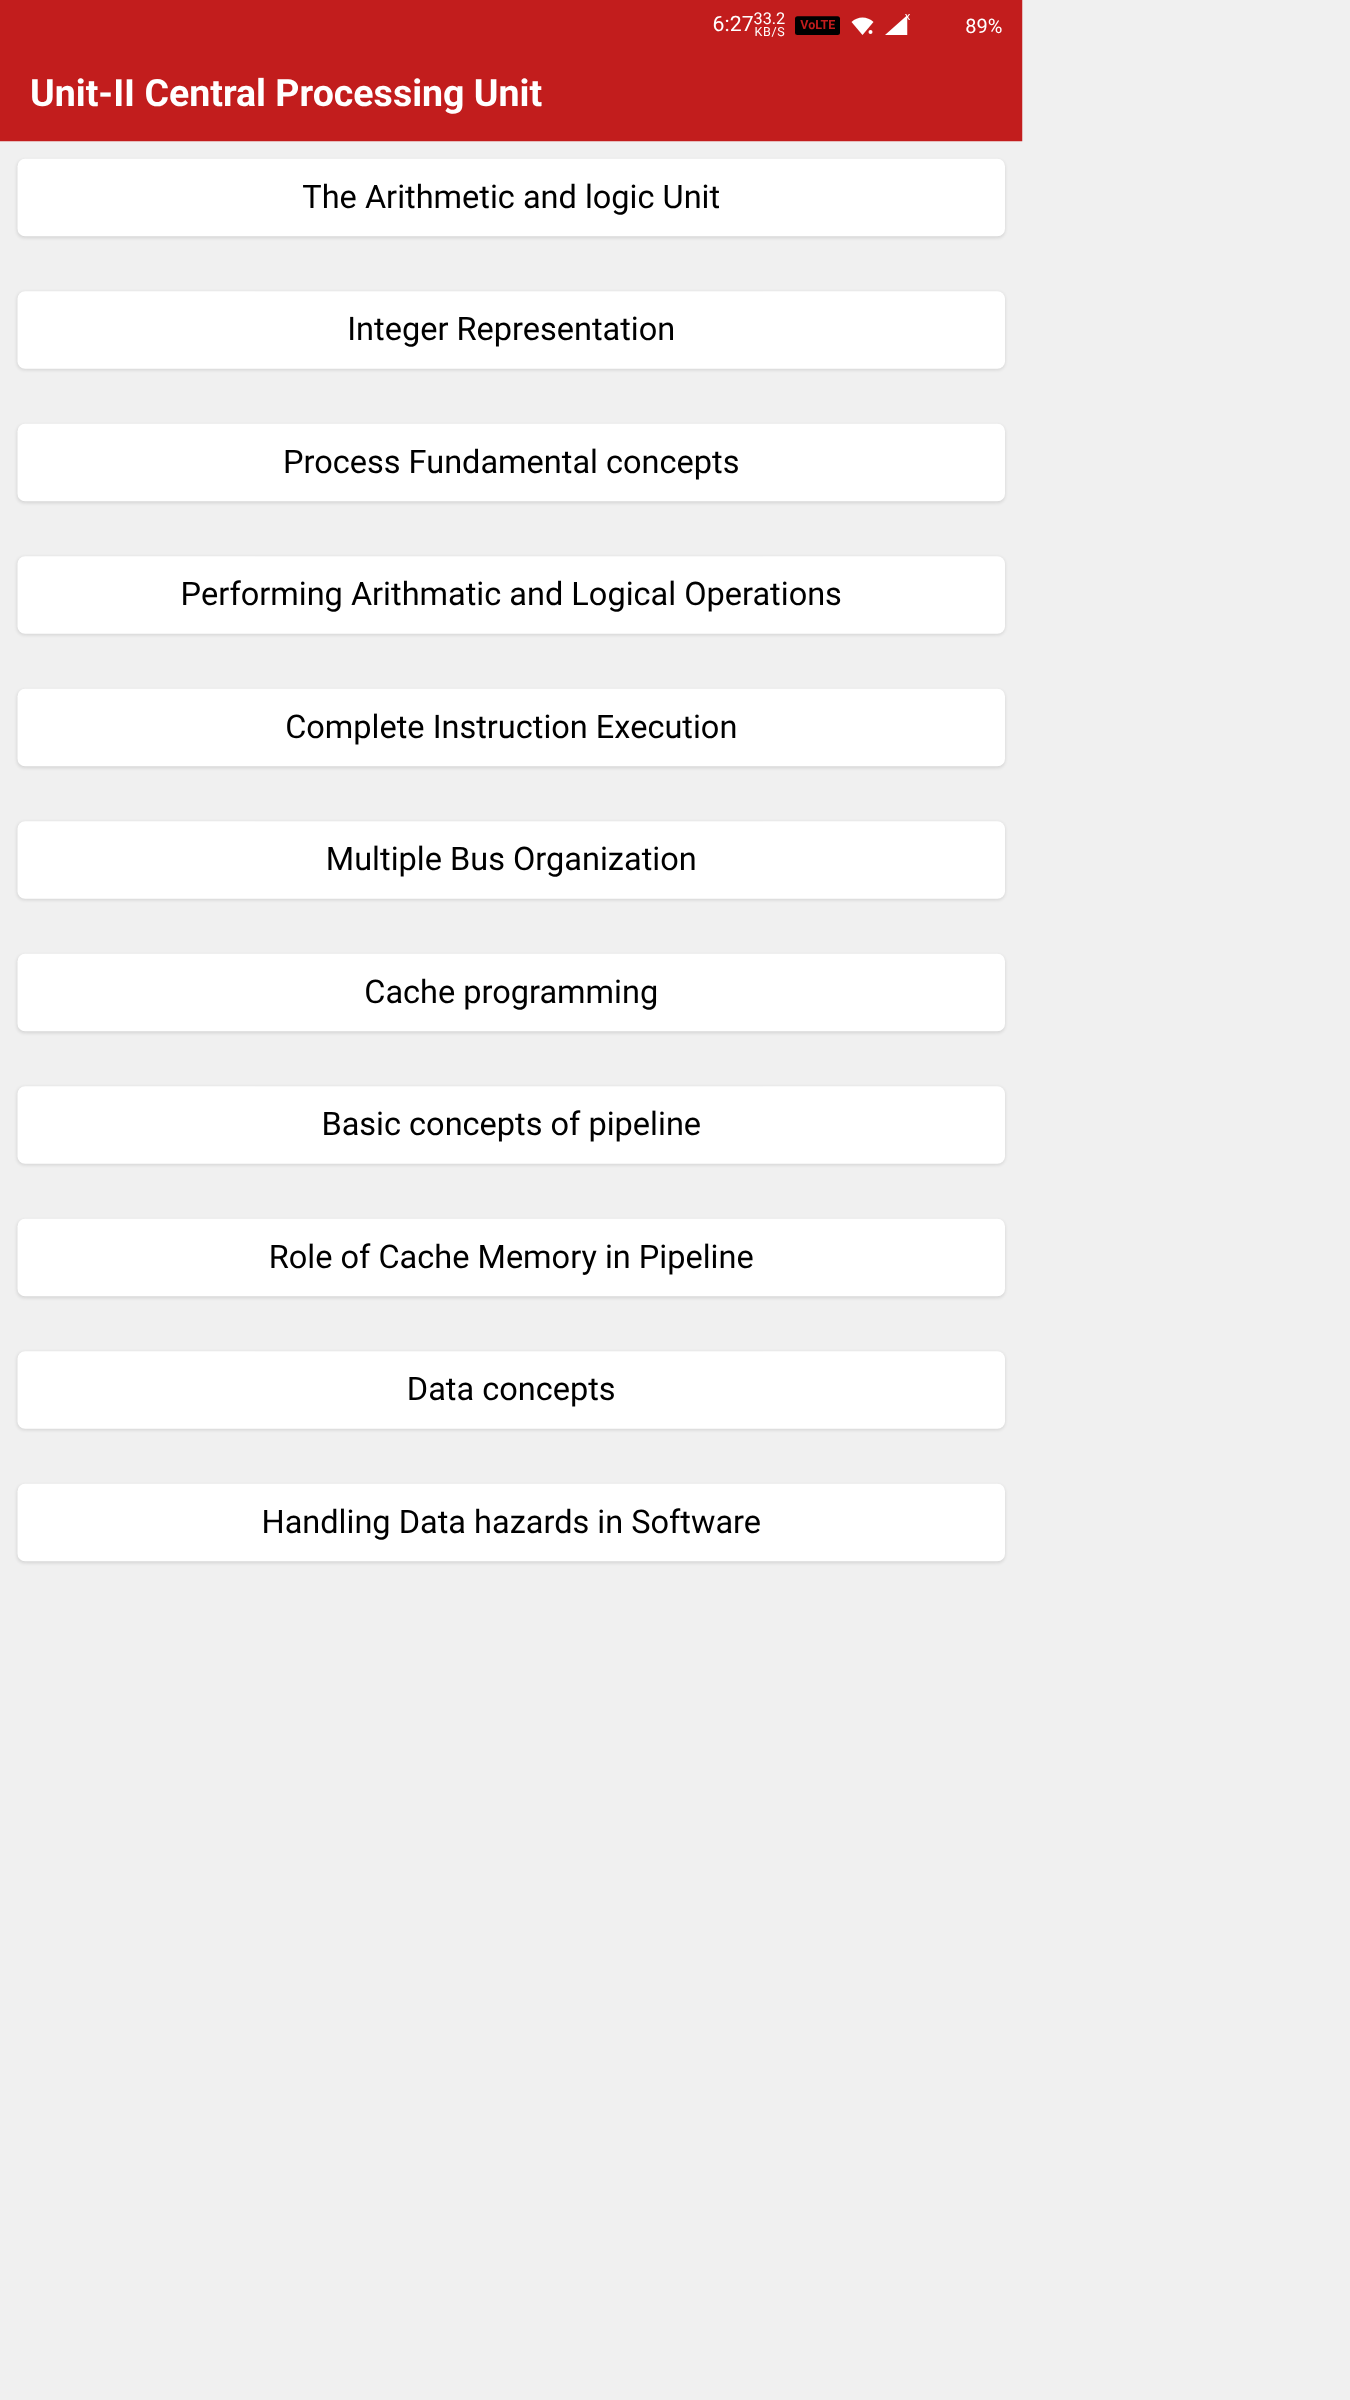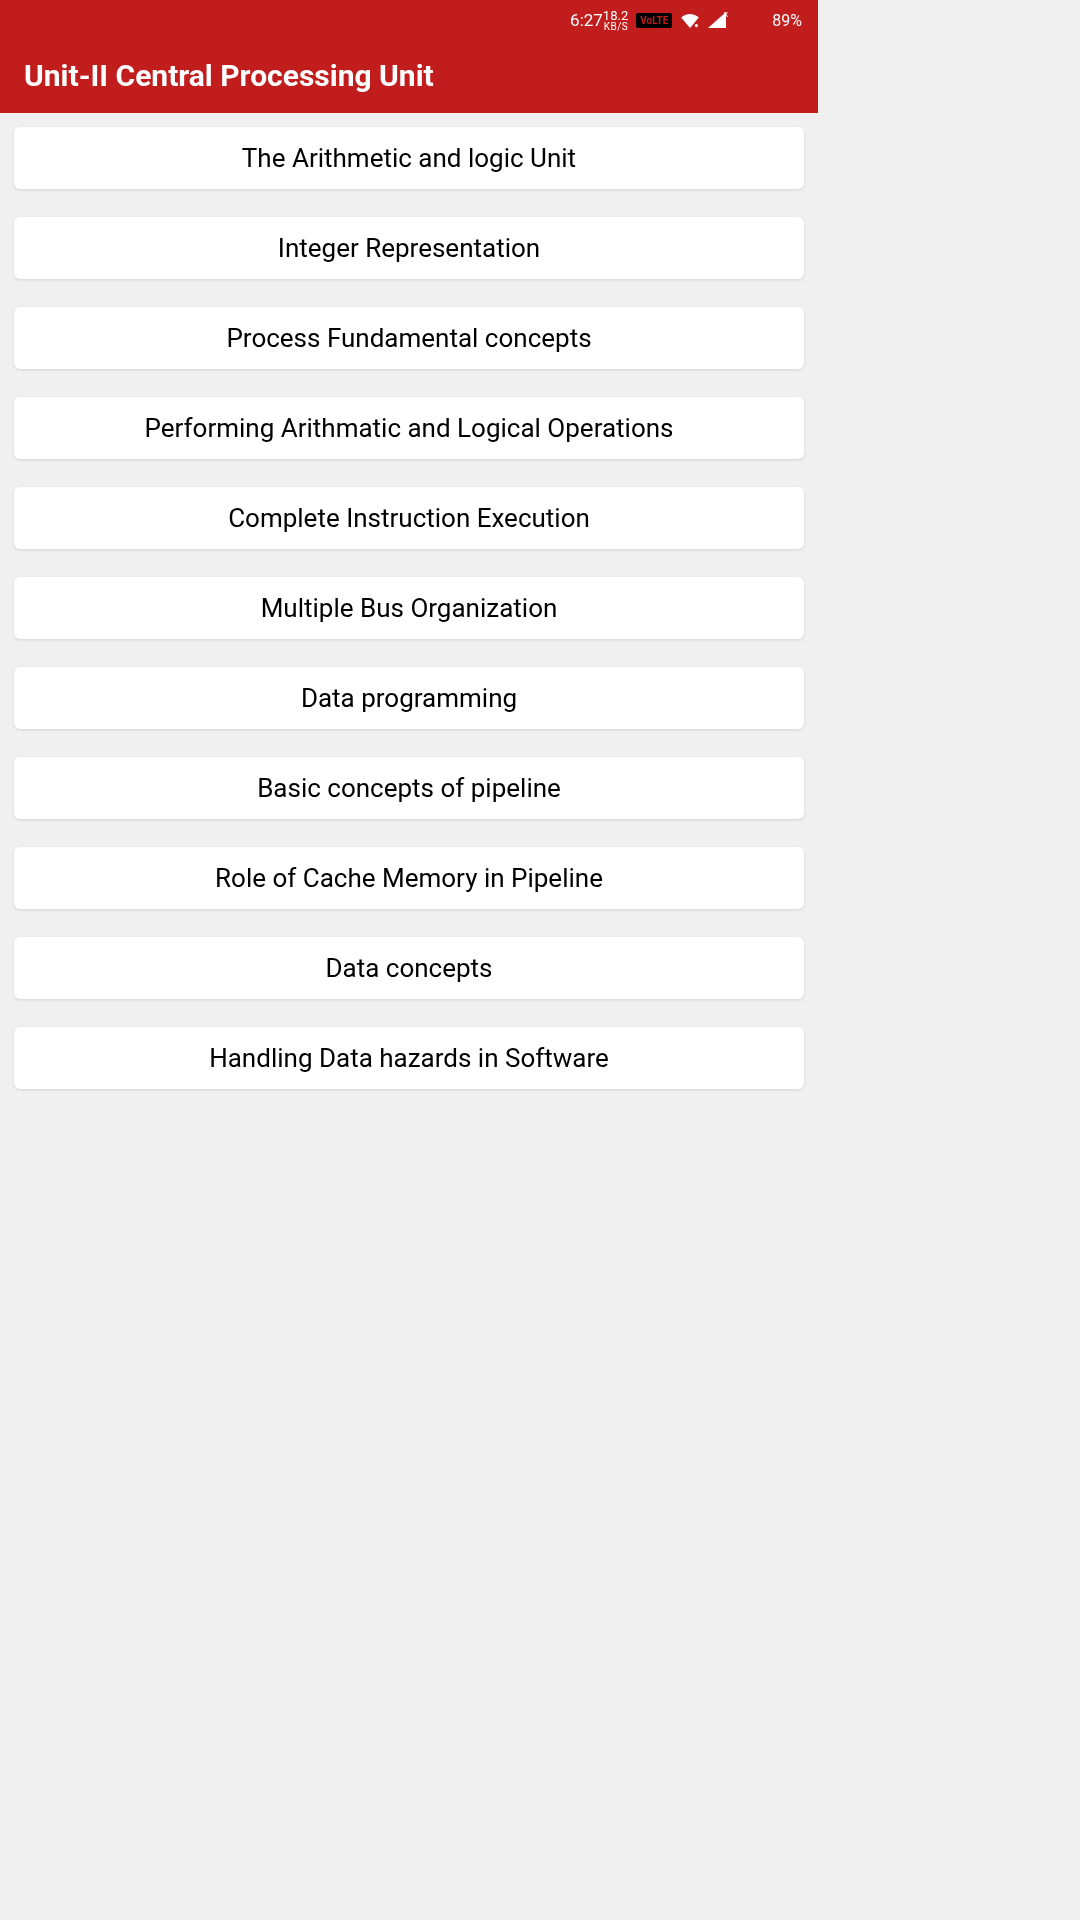--- a/index.html
+++ b/index.html
@@ -94,36 +94,36 @@
     }
     
     .content {
       padding: 14px;
     }
     
     .list-item {
       background-color: white;
       border-radius: 6px;
       padding: 16px;
-      margin-bottom: 28px;
+      margin-bottom: 44px;
       text-align: center;
       font-size: 26px;
       color: #000;
       box-shadow: 0 1px 3px rgba(0,0,0,0.12);
       cursor: pointer;
     }
   </style>
 </head>
 <body>
 
 <div class="status-bar">
   <div class="status-left">6:27</div>
   <div class="status-right">
     <div class="network-speed">
-      <span class="network-speed-value">18.2</span>
+      <span class="network-speed-value">33.2</span>
       <span class="network-speed-unit">KB/S</span>
     </div>
     <div class="volte-badge">VoLTE</div>
     <svg class="wifi-icon" viewBox="0 0 24 20">
       <path fill="white" d="M12 20 L1 7 C7 1 17 1 23 7 Z"></path>
       <circle cx="20" cy="17" r="2" fill="white"></circle>
     </svg>
     <div class="signal-icon">
       <svg viewBox="0 0 18 16" width="18" height="16">
         <path fill="white" d="M0 16 L18 16 L18 0 Z"></path>
@@ -138,18 +138,18 @@
   <span>Unit-II Central Processing Unit</span>
 </div>
 
 <div class="content">
   <div class="list-item">The Arithmetic and logic Unit</div>
   <div class="list-item">Integer Representation</div>
   <div class="list-item">Process Fundamental concepts</div>
   <div class="list-item">Performing Arithmatic and Logical Operations</div>
   <div class="list-item">Complete Instruction Execution</div>
   <div class="list-item">Multiple Bus Organization</div>
-  <div class="list-item">Data programming</div>
+  <div class="list-item">Cache programming</div>
   <div class="list-item">Basic concepts of pipeline</div>
   <div class="list-item">Role of Cache Memory in Pipeline</div>
   <div class="list-item">Data concepts</div>
   <div class="list-item">Handling Data hazards in Software</div>
 </div>
 
 </body></html>

